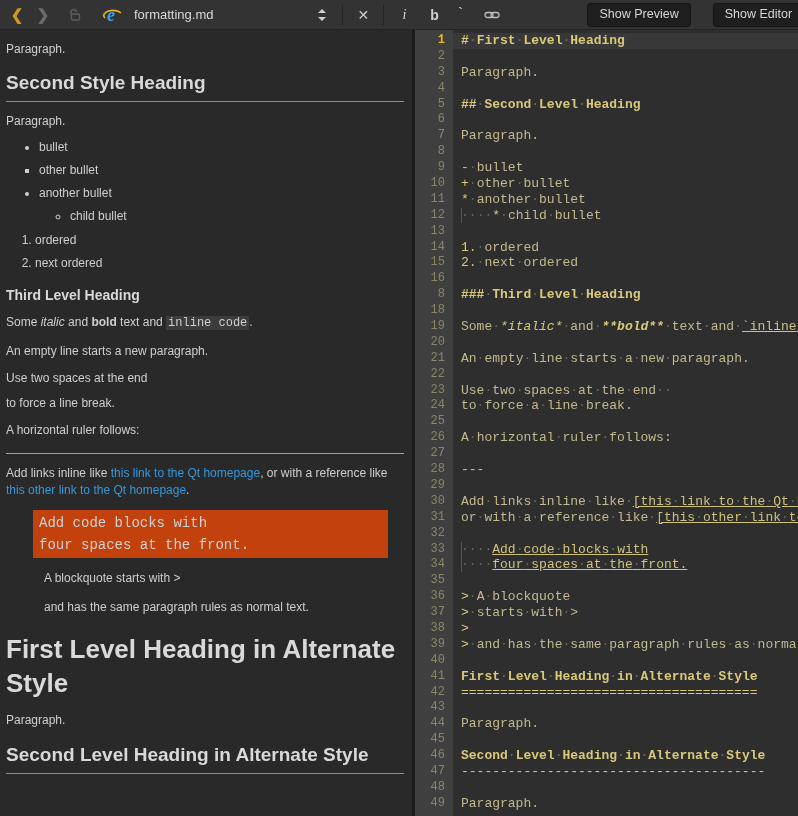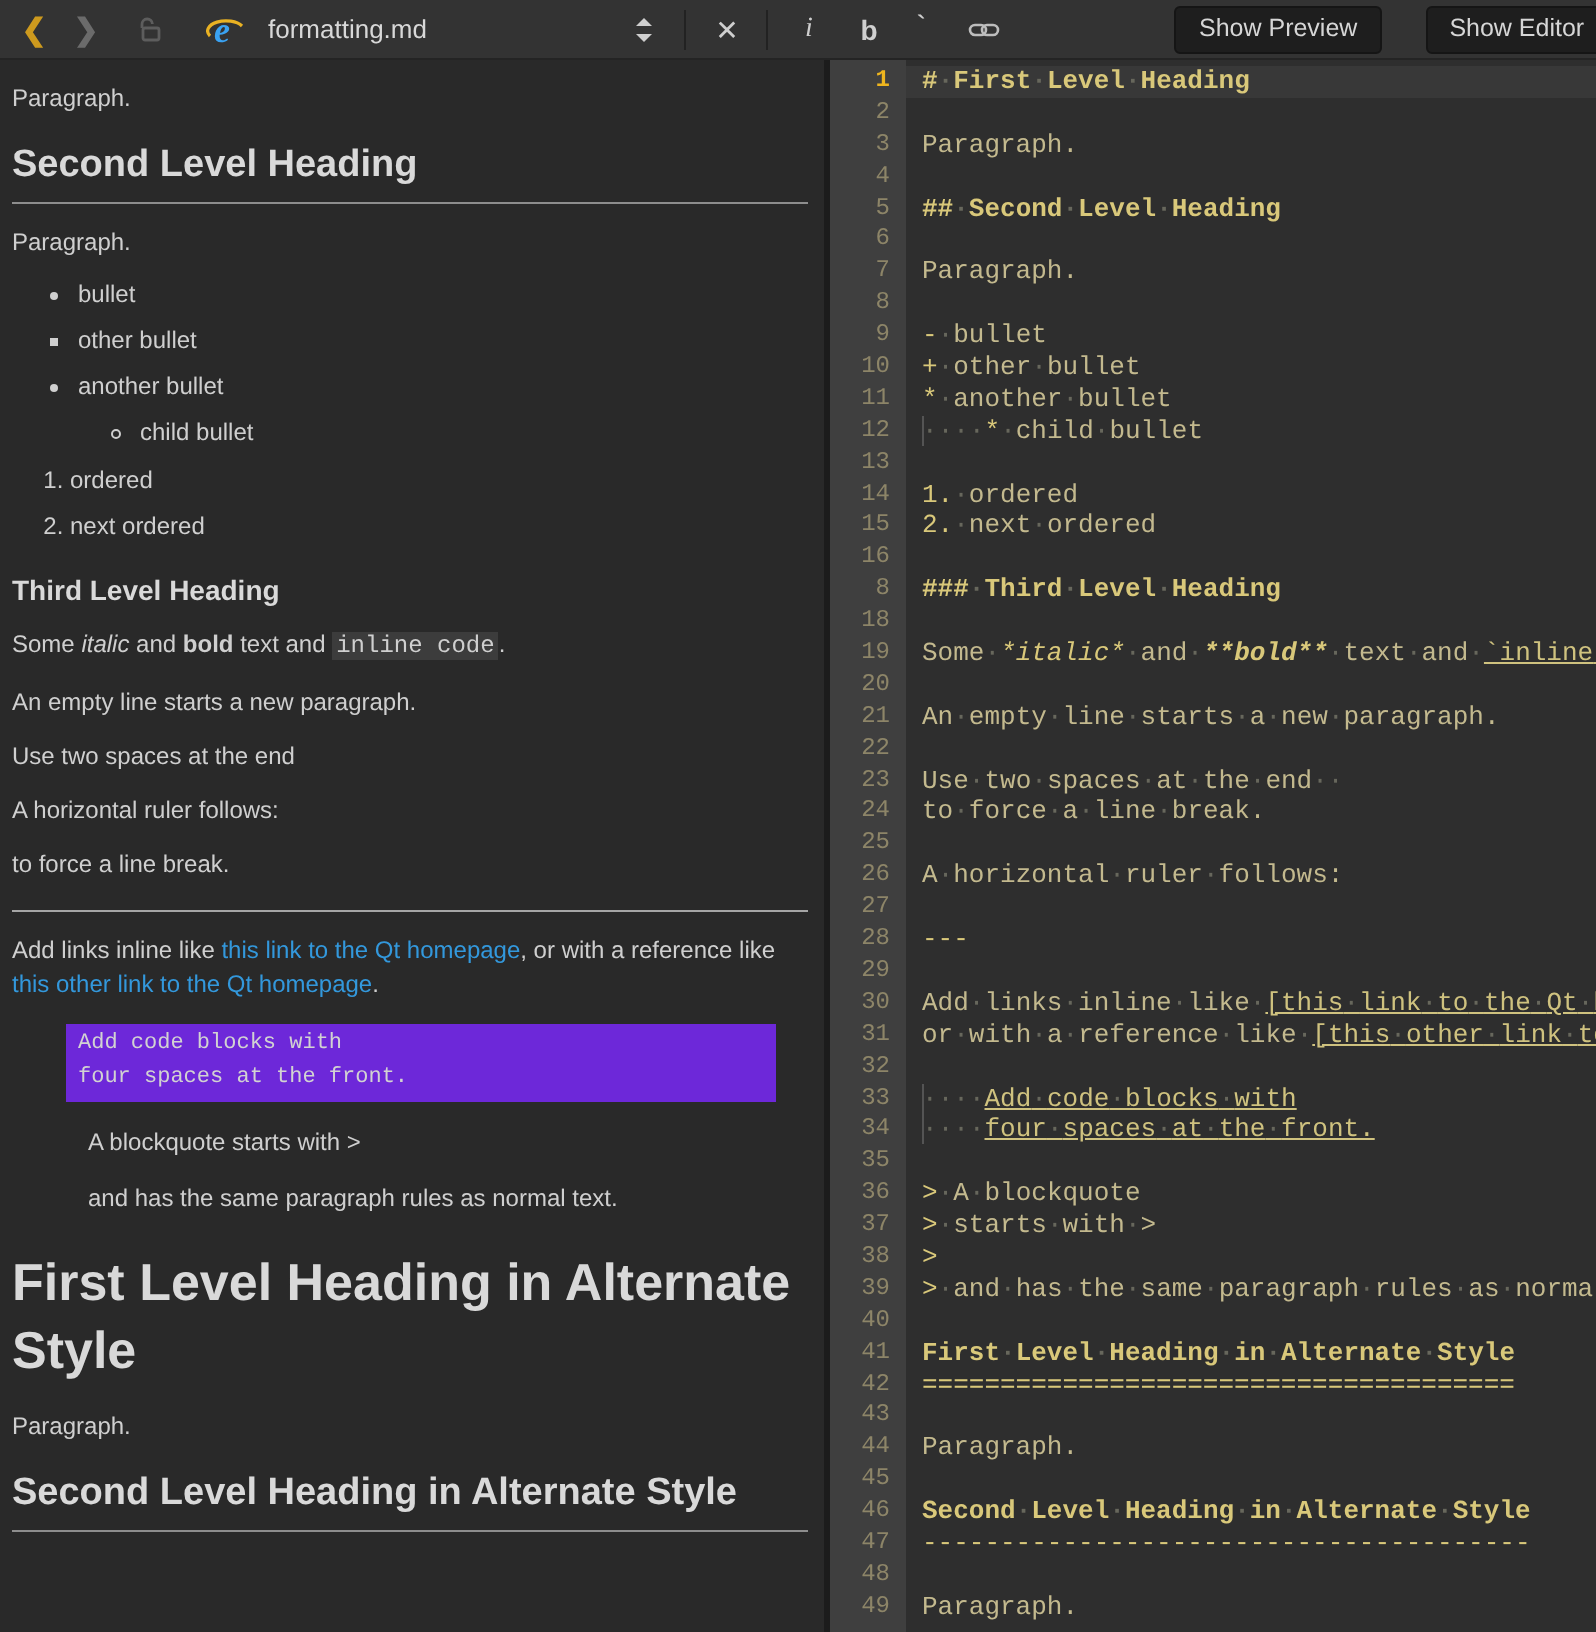--- a/index.html
+++ b/index.html
@@ -40,22 +40,22 @@
   .preview ul.sq { list-style-type:square; }
   .preview ul.ci { list-style-type:circle; padding-left:31px; margin:9px 0 0; }
   .preview ol { margin:10px 0; padding-left:29px; }
   .preview li { margin:9px 0; }
   .preview em { font-style:italic; }
   .preview strong { font-weight:bold; }
   .preview code { font-family:"Liberation Mono", monospace; font-size:12px;
     background:#3c3c3c; padding:0 2px; }
   .preview a { color:#3398dc; text-decoration:none; cursor:pointer; }
   .preview hr { border:none; border-top:1px solid #a5a5a5; margin:15px 0 10px; }
-  .codeblock { font-family:"Liberation Mono", monospace; font-size:11px; line-height:1.6;
-    background:#6d28d9; color:#d2d2d2; margin:12px 16px 12px 27px; padding:2px 6px;
+  .codeblock { font-family:"Liberation Mono", monospace; font-size:14px; line-height:1.6;
+    background:#c2410c; color:#d2d2d2; margin:12px 16px 12px 27px; padding:2px 6px;
     white-space:pre; }
   .bq { margin-left:38px; }
   .bq p { margin:12px 0; }
 
   .pane-divider { width:3px; flex:none; background:#1c1c1c; cursor:col-resize; }
 
   
   .editor { flex:1; background:#2e2e2e; overflow:hidden; position:relative;
     font-family:"Liberation Mono", monospace; font-size:13px; padding-top:3px; cursor:text; }
   .gutter-bg { position:absolute; left:0; top:0; bottom:0; width:38px; background:#3f3f3f; }
@@ -128,21 +128,21 @@
   <button class="pushbtn" style="margin-left:82px">Show Preview</button>
   <button class="pushbtn">Show Editor</button>
   <span class="flatbtn">Swap Views</span>
 
 </div>
 
 <div class="main">
 
   <div class="preview">
     <p>Paragraph.</p>
-    <h2>Second Level Heading</h2>
+    <h2>Second Style Heading</h2>
     <p>Paragraph.</p>
 
     <ul>
       <li>bullet</li>
     </ul>
     <ul class="sq">
       <li>other bullet</li>
     </ul>
     <ul>
       <li><span>another bullet</span>
@@ -153,22 +153,22 @@
     </ul>
     <ol>
       <li>ordered</li>
       <li>next ordered</li>
     </ol>
 
     <h3>Third Level Heading</h3>
     <p><span>Some </span><em>italic</em><span> and </span><strong>bold</strong><span> text and </span><code>inline code</code><span>.</span></p>
     <p>An empty line starts a new paragraph.</p>
     <p style="margin-bottom:0">Use two spaces at the end</p>
+    <p style="margin-top:9px">to force a line break.</p>
     <p>A horizontal ruler follows:</p>
-    <p style="margin-top:9px">to force a line break.</p>
     <hr>
 
     <p><span>Add links inline like </span><a>this link to the Qt homepage</a><span>, or with a reference like </span><a>this other link to the Qt homepage</a><span>.</span></p>
 
     <div class="codeblock">Add code blocks with
 four spaces at the front.</div>
 
     <div class="bq">
       <p>A blockquote starts with &gt;</p>
       <p>and has the same paragraph rules as normal text.</p>

